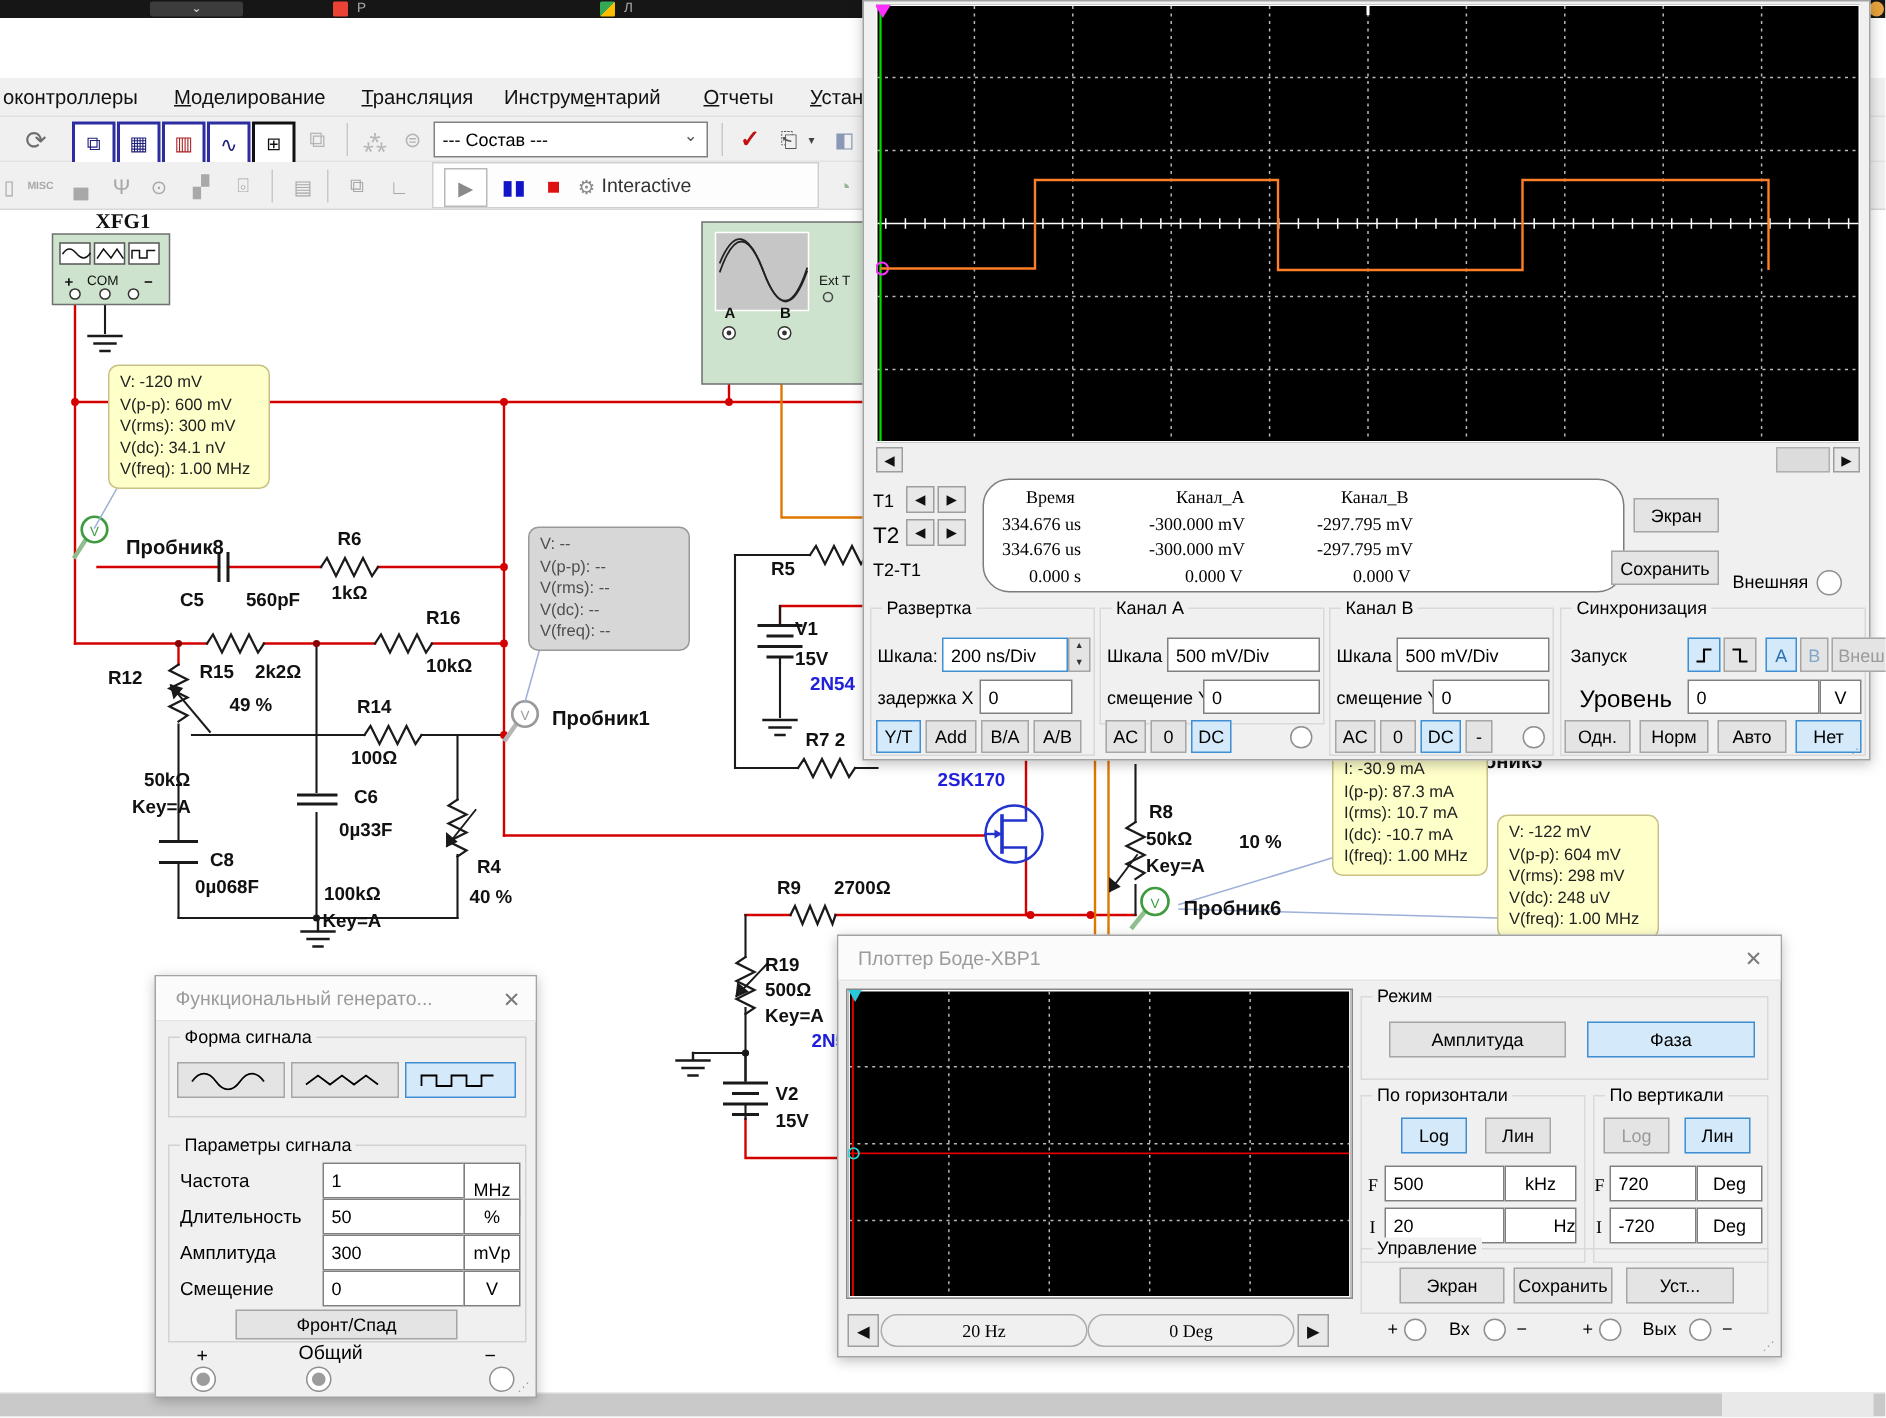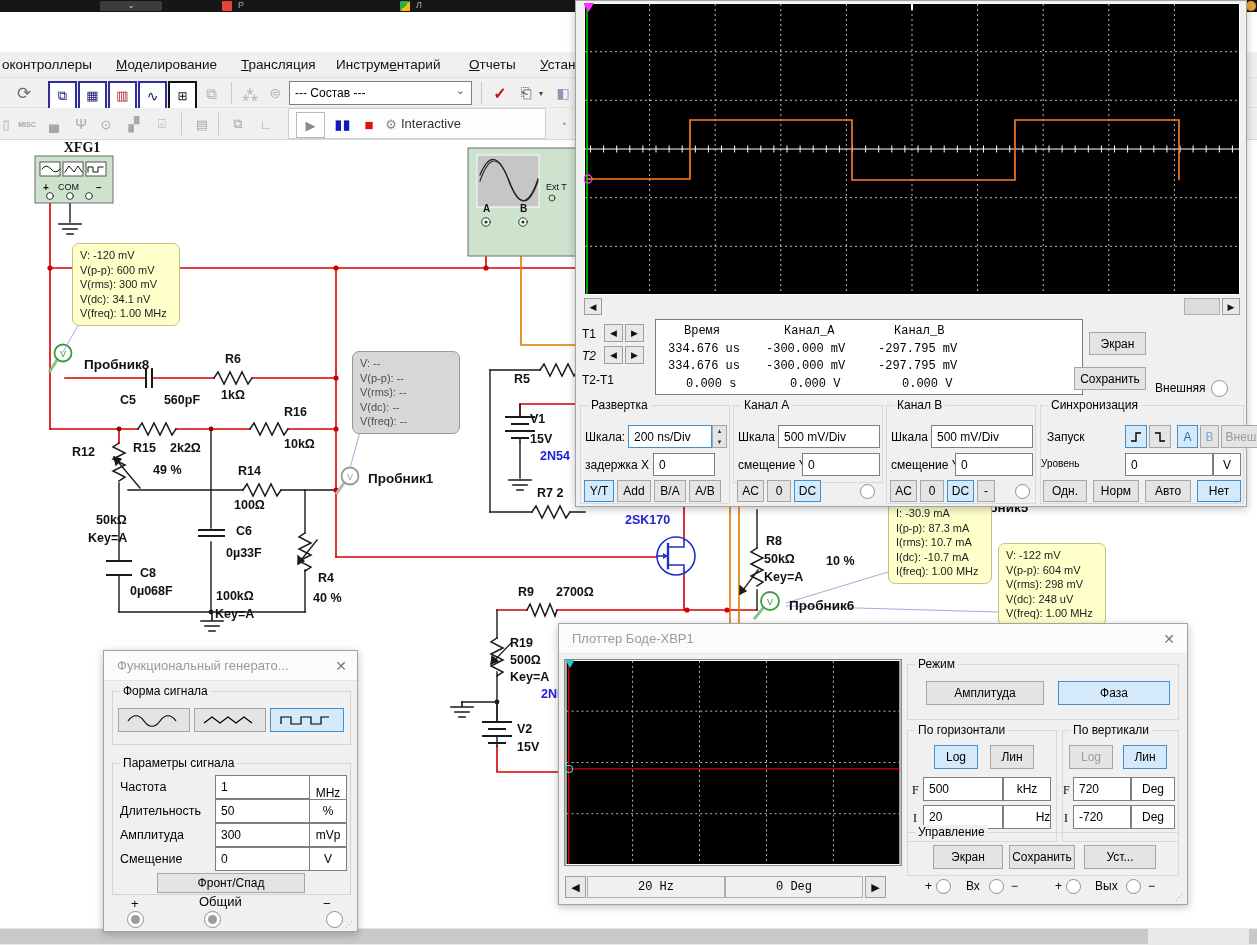--- a/index.html
+++ b/index.html
@@ -30,21 +30,21 @@
   .radio.on::after{content:"";position:absolute;left:3px;top:3px;right:3px;bottom:3px;
        border-radius:50%;background:#9c9c9c;}
   .tooltip{position:absolute;background:#ffffca;border:1px solid #c9c083;border-radius:7px;
        padding:4px 7px;font-size:11px;line-height:14.6px;white-space:pre-line;color:#222;z-index:4;}
   .tooltip.gray{background:#d7d7d7;border-color:#999;color:#4f4f4f;}
   .menu-item{position:absolute;top:5px;font-size:13.5px;color:#111;}
   .tbicon{position:absolute;display:flex;align-items:center;justify-content:center;}
   .sep{position:absolute;width:1px;background:#c9c9c9;}
   .arrowbtn{position:absolute;display:flex;align-items:center;justify-content:center;
        background:#e8e8e8;border:1px solid #9e9e9e;font-size:9px;color:#111;box-sizing:border-box;}
-  .mono{font-family:Liberation Mono, monospace;}
+  .mono{font-family:Liberation Serif, serif;border-radius:18px;}
   .glabel, .menu-item, .btn{cursor:default;}
 </style>
 </head>
 <body>
 
 <div id="root">
 
   <div class="abs" style="left:0;top:0;width:1257px;height:12px;background:#161616;">
     <div class="abs" style="left:100px;top:1px;width:62px;height:10px;background:#3c3c3c;border-radius:2px;color:#ddd;font-size:8px;text-align:center;line-height:9px;">⌄</div>
     <div class="abs" style="left:222px;top:1px;width:10px;height:10px;background:#ea4335;border-radius:1px;"></div>
@@ -380,21 +380,21 @@
     <div class="abs" style="left:8px;top:296px;width:656px;height:19px;background:#f0f0f0;">
       <span class="arrowbtn" style="left:0;top:1px;width:18px;height:17px;">◀</span>
       <span class="arrowbtn" style="left:638px;top:1px;width:18px;height:17px;">▶</span>
       <div class="abs" style="left:600px;top:1px;width:36px;height:17px;background:#dcdcdc;border:1px solid #b0b0b0;"></div>
     </div>
 
     <div class="abs" style="left:4px;top:322px;width:72px;height:70px;">
       <span class="txt" style="left:2px;top:4px;font-size:12px;">T1</span>
       <span class="arrowbtn" style="left:24px;top:1px;width:19px;height:18px;">◀</span>
       <span class="arrowbtn" style="left:45px;top:1px;width:19px;height:18px;">▶</span>
-      <span class="txt" style="left:2px;top:26px;font-size:12px;font-style:italic;">T2</span>
+      <span class="txt" style="left:2px;top:26px;font-size:15px;">T2</span>
       <span class="arrowbtn" style="left:24px;top:23px;width:19px;height:18px;">◀</span>
       <span class="arrowbtn" style="left:45px;top:23px;width:19px;height:18px;">▶</span>
       <span class="txt" style="left:2px;top:50px;font-size:12px;">T2-T1</span>
     </div>
     <div class="abs mono" style="left:79px;top:318px;width:428px;height:76px;background:#fff;border:1px solid #7c7c7c;font-size:12px;color:#000;">
       <span class="txt" style="left:28px;top:4px;">Время</span>
       <span class="txt" style="left:128px;top:4px;">Канал_А</span>
       <span class="txt" style="left:238px;top:4px;">Канал_В</span>
       <span class="txt" style="left:12px;top:22px;">334.676 us</span>
       <span class="txt" style="left:110px;top:22px;">-300.000 mV</span>
@@ -470,21 +470,21 @@
           </svg>
       </div>
       <div class="btn" style="left:108px;top:19px;width:22px;height:23px;">
         <svg width="14" height="14">
             <polyline points="2,3 7,3 7,11 12,11" fill="none" stroke="#000" stroke-width="1.4"></polyline>
           </svg>
       </div>
       <div class="btn sel" style="left:136px;top:19px;width:21px;height:23px;color:#2a6fb0;">A</div>
       <div class="btn dis" style="left:159px;top:19px;width:19px;height:23px;color:#7fa8cc;">B</div>
       <div class="btn dis" style="left:160px;top:19px;width:40px;height:23px;margin-left:20px;">Внеш</div>
-      <span class="txt" style="left:0;top:52px;font-size:10px;">Уровень</span>
+      <span class="txt" style="left:12px;top:52px;font-size:16px;">Уровень</span>
       <div class="inp" style="left:84px;top:47px;width:88px;height:23px;">
         <span>0</span>
       </div>
       <div class="inp unit" style="left:172px;top:47px;width:28px;height:23px;">
         <span>V</span>
       </div>
       <div class="btn" style="left:2px;top:74px;width:44px;height:22px;">Одн.</div>
       <div class="btn" style="left:52px;top:74px;width:46px;height:22px;">Норм</div>
       <div class="btn" style="left:104px;top:74px;width:46px;height:22px;">Авто</div>
       <div class="btn sel" style="left:156px;top:74px;width:44px;height:22px;">Нет</div>

